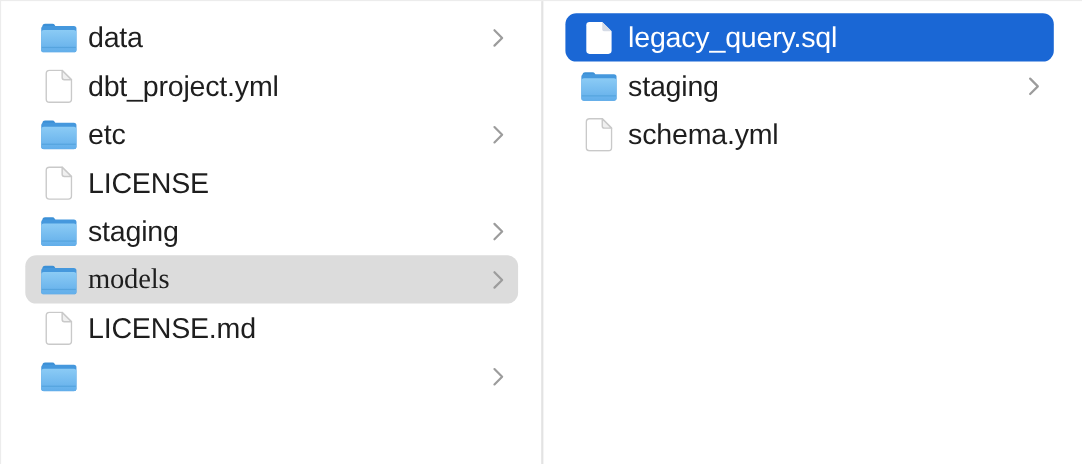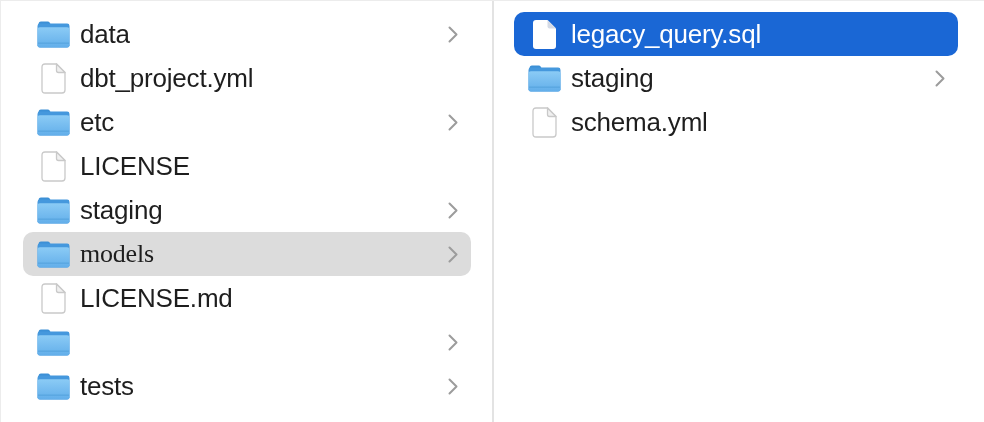--- a/index.html
+++ b/index.html
@@ -215,42 +215,20 @@
             <rect x="0.5" y="6.2" width="32" height="20.4" rx="2.4" fill="url(#fgrad)"></rect>
             <rect x="1" y="21.6" width="31" height="1.1" fill="#4f9fd9" opacity="0.75"></rect>
           </svg>
         </span>
         <span class="chev">
           <svg width="12" height="19" viewBox="0 0 12 19">
             <path d="M2.5 2.5 L9.5 9.5 L2.5 16.5" fill="none" stroke="#9c9c9c" stroke-width="2" stroke-linecap="round" stroke-linejoin="round"></path>
           </svg>
         </span>
       </div>
-      <div class="row">
-        <span class="icon">
-          <svg width="33" height="27" viewBox="0 0 33 27">
-            <defs>
-              <linearGradient id="fgrad" x1="0" y1="0" x2="0" y2="1">
-                <stop offset="0" stop-color="#8bcbf5"></stop>
-                <stop offset="1" stop-color="#62aeea"></stop>
-              </linearGradient>
-            </defs>
-            <path d="M1.5 3.5 Q1.5 0.6 4 0.6 H10.6 Q12.2 0.6 12.8 1.8 L14.2 4.6 H1.5 Z" fill="#3c90d6"></path>
-            <rect x="0.5" y="2.6" width="32" height="24" rx="2.4" fill="#4598dd"></rect>
-            <rect x="0.5" y="6.2" width="32" height="20.4" rx="2.4" fill="url(#fgrad)"></rect>
-            <rect x="1" y="21.6" width="31" height="1.1" fill="#4f9fd9" opacity="0.75"></rect>
-          </svg>
-        </span>
-        <span class="label">tests</span>
-        <span class="chev">
-          <svg width="12" height="19" viewBox="0 0 12 19">
-            <path d="M2.5 2.5 L9.5 9.5 L2.5 16.5" fill="none" stroke="#9c9c9c" stroke-width="2" stroke-linecap="round" stroke-linejoin="round"></path>
-          </svg>
-        </span>
-      </div>
     </div>
   <div class="divider"></div>
   <div class="column col-right">
       <div class="row sel-blue">
         <span class="icon">
           <svg width="25" height="31" viewBox="0 0 25 31">
             <path class="doc-body" d="M1 4 Q1 1 4 1 H15.5 L24 9.5 V27 Q24 30 21 30 H4 Q1 30 1 27 Z"></path>
             <path class="doc-fold" d="M15.5 1 L24 9.5 H17.5 Q15.5 9.5 15.5 7.5 Z" stroke-linejoin="round"></path>
           </svg>
         </span>

